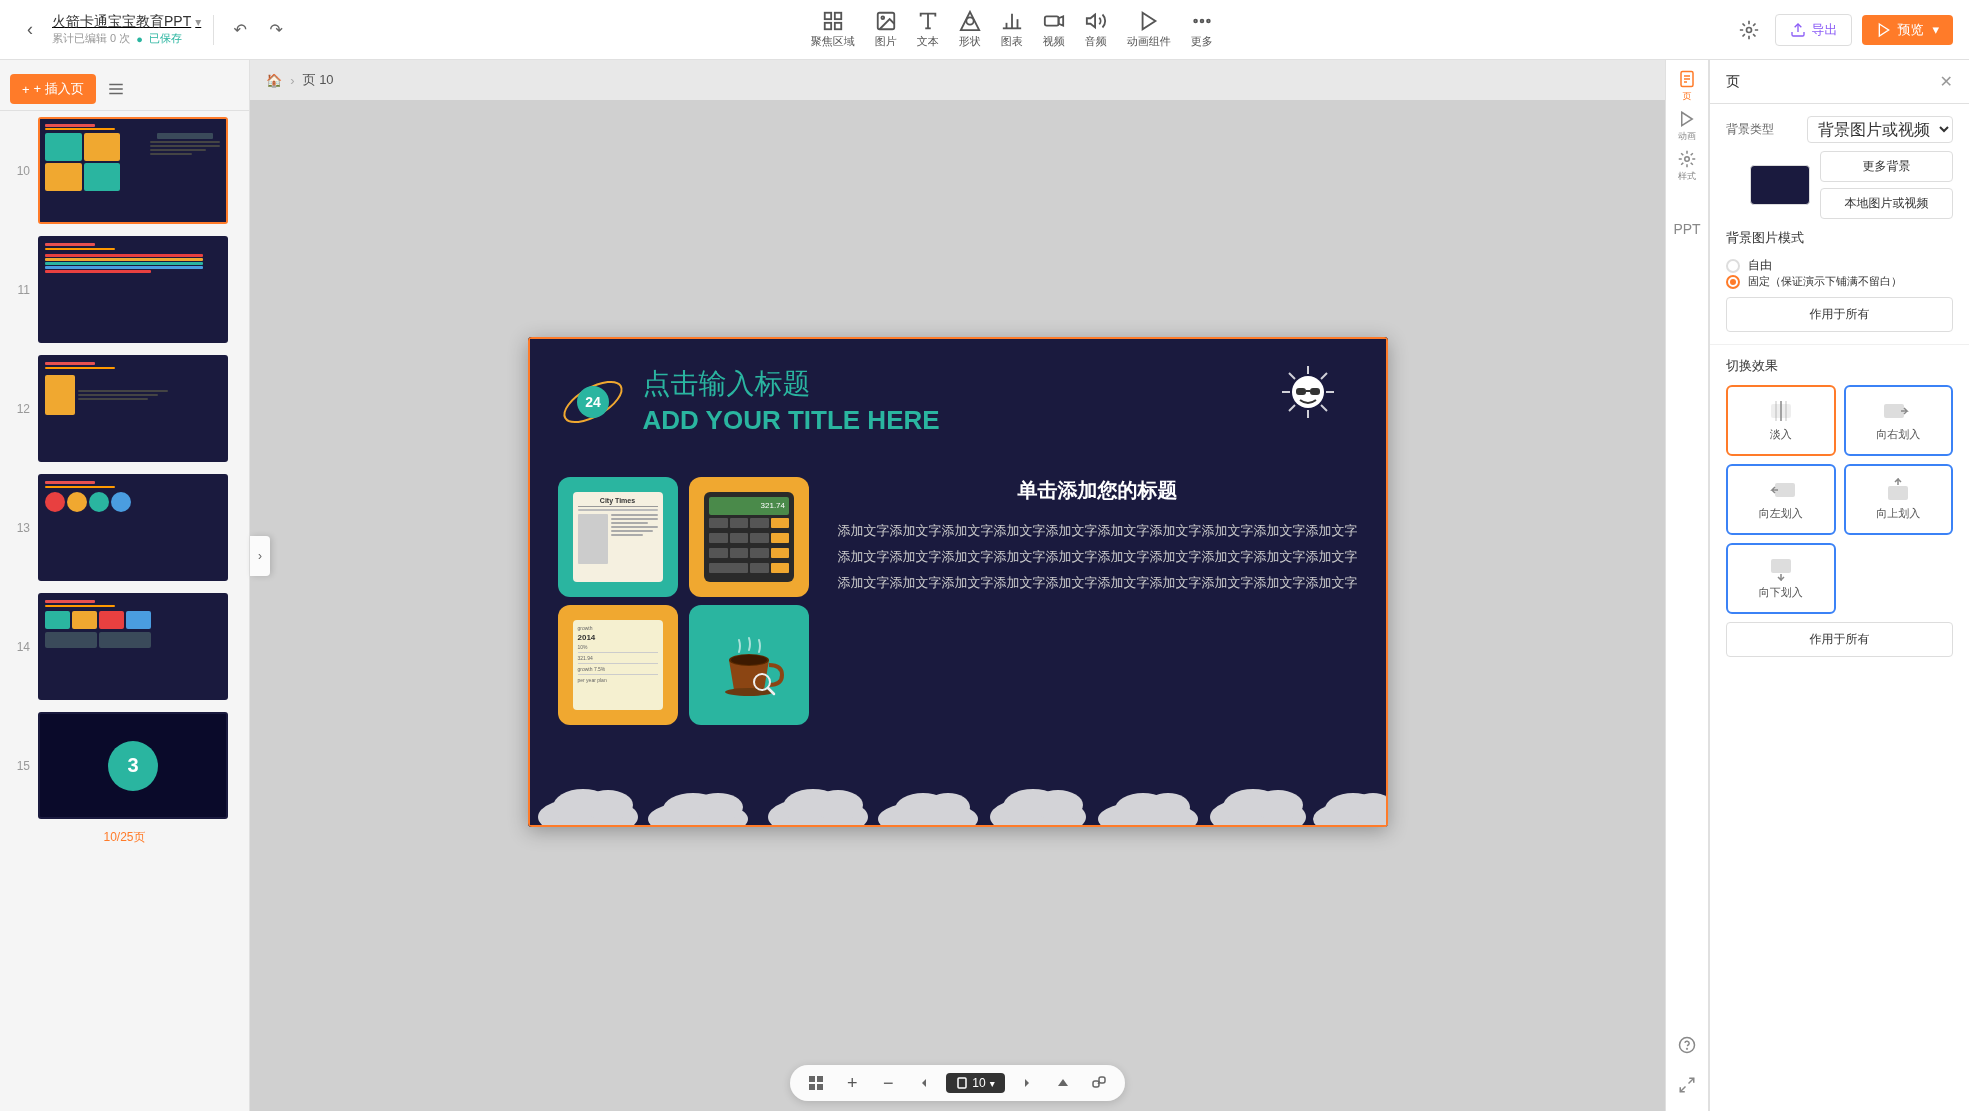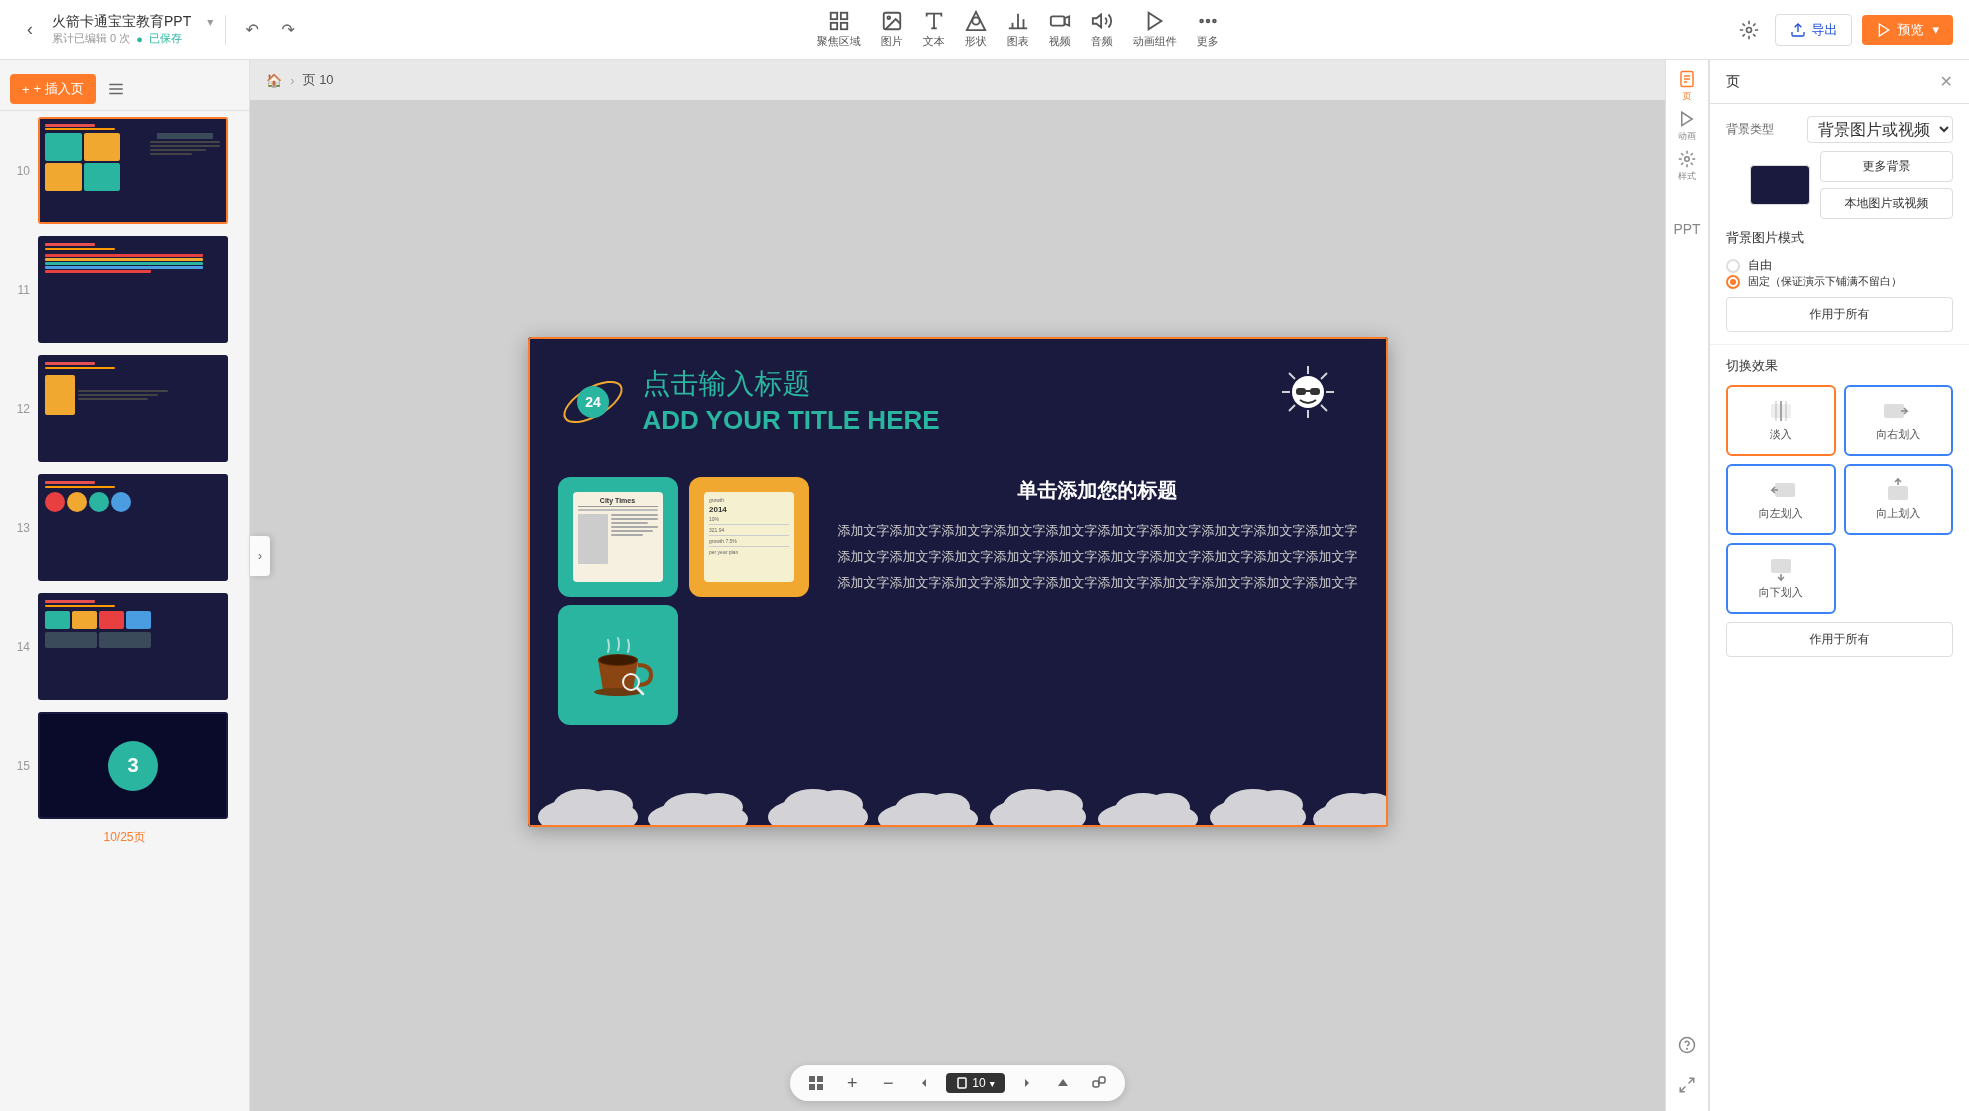--- a/index.html
+++ b/index.html
@@ -19,21 +19,21 @@
     .toolbar-left { display: flex; align-items: center; gap: 8px; }
     .back-btn { width: 28px; height: 28px; display: flex; align-items: center; justify-content: center; cursor: pointer; color: #555; font-size: 18px; }
     .title-area { display: flex; flex-direction: column; }
     .subtitle-area { display: flex; align-items: center; gap: 6px; font-size: 12px; color: #999; }
     .toolbar-divider { width: 1px; height: 30px; background: #e0e0e0; margin: 0 4px; }
     .toolbar-icons { display: flex; align-items: center; gap: 20px; flex: 1; justify-content: center; }
     .toolbar-icon-item { display: flex; flex-direction: column; align-items: center; gap: 2px; cursor: pointer; color: #555; font-size: 11px; }
     .toolbar-icon-item svg { width: 22px; height: 22px; }
     .toolbar-right { display: flex; align-items: center; gap: 10px; }
     .settings-btn { width: 32px; height: 32px; display: flex; align-items: center; justify-content: center; cursor: pointer; }
-    .export-btn { display: flex; align-items: center; gap: 5px; padding: 6px 14px; border: 1px solid #ddd; border-radius: 4px; cursor: pointer; font-size: 13px; color: #1d4ed8; background: #fff; }
+    .export-btn { display: flex; align-items: center; gap: 5px; padding: 6px 14px; border: 1px solid #ddd; border-radius: 4px; cursor: pointer; font-size: 13px; color: #8b5cf6; background: #fff; }
     .preview-btn { display: flex; align-items: center; gap: 5px; padding: 6px 14px; border: none; border-radius: 4px; cursor: pointer; font-size: 13px; color: #fff; background: #ff7b29; }
     .undo-redo { display: flex; gap: 8px; align-items: center; }
     .icon-btn { width: 28px; height: 28px; display: flex; align-items: center; justify-content: center; cursor: pointer; color: #666; font-size: 16px; border-radius: 3px; }
 
     
     .main-area {
       display: flex;
       flex: 1;
       overflow: hidden;
     }
@@ -395,21 +395,21 @@
     
     .page-count { font-size: 12px; color: #ff7b29; text-align: center; padding: 4px; }
   </style>
 </head>
 <body>
 
 <div class="top-toolbar">
   <div class="toolbar-left">
     <div class="back-btn">‹</div>
     <div class="title-area">
-      <div style="display:flex;align-items:center;gap:16px;">
+      <div style="display:flex;align-items:center;gap:4px;text-decoration:underline;">
         <span style="font-size:14px;font-weight:500;color:#333;">火箭卡通宝宝教育PPT</span>
         <span style="color:#999;font-size:12px;">▾</span>
       </div>
       <div class="subtitle-area">
         <span style="font-size:11px;color:#999;">累计已编辑 0 次</span>
         <span style="color:#2ab5a0;font-size:11px;">●</span>
         <span style="font-size:11px;color:#2ab5a0;">已保存</span>
       </div>
     </div>
     <div class="toolbar-divider"></div>
@@ -718,20 +718,42 @@
                   <div style="height:2px;background:#aaa;border-radius:1px;"></div>
                   <div style="height:2px;background:#aaa;border-radius:1px;width:80%;"></div>
                   <div style="height:2px;background:#aaa;border-radius:1px;"></div>
                   <div style="height:2px;background:#aaa;border-radius:1px;width:90%;"></div>
                   <div style="height:2px;background:#aaa;border-radius:1px;width:70%;"></div>
                 </div>
               </div>
             </div>
           </div>
 
+          <div class="slide-card card-orange">
+            <div style="width:90px;height:90px;background:#2a2a2a;border-radius:6px;padding:5px;display:flex;flex-direction:column;gap:3px;">
+              <div style="background:#4a8a4a;height:18px;border-radius:2px;display:flex;align-items:center;justify-content:flex-end;padding-right:4px;font-size:8px;color:#fff;">321.74</div>
+              <div style="display:grid;grid-template-columns:repeat(4,1fr);gap:2px;flex:1;">
+                <div style="background:#555;border-radius:1px;height:10px;"></div>
+                  <div style="background:#555;border-radius:1px;height:10px;"></div>
+                  <div style="background:#555;border-radius:1px;height:10px;"></div>
+                  <div style="background:#f0a830;border-radius:1px;height:10px;"></div>
+                <div style="background:#555;border-radius:1px;height:10px;"></div>
+                  <div style="background:#555;border-radius:1px;height:10px;"></div>
+                  <div style="background:#555;border-radius:1px;height:10px;"></div>
+                  <div style="background:#f0a830;border-radius:1px;height:10px;"></div>
+                <div style="background:#555;border-radius:1px;height:10px;"></div>
+                  <div style="background:#555;border-radius:1px;height:10px;"></div>
+                  <div style="background:#555;border-radius:1px;height:10px;"></div>
+                  <div style="background:#f0a830;border-radius:1px;height:10px;"></div>
+                <div style="background:#555;border-radius:1px;height:10px;grid-column:span 2;"></div>
+                  <div style="background:#555;border-radius:1px;height:10px;"></div>
+                  <div style="background:#f0a830;border-radius:1px;height:10px;"></div>
+              </div>
+            </div>
+          </div>
 
           <div class="slide-card card-orange2">
             <div style="width:90px;height:90px;background:#f5f0d0;border-radius:4px;padding:5px;display:flex;flex-direction:column;gap:2px;">
               <div style="font-size:5px;color:#666;">growth</div>
               <div style="font-size:8px;color:#333;font-weight:bold;">2014</div>
               <div style="font-size:5px;color:#666;">10%</div>
               <div style="height:1px;background:#ccc;"></div>
               <div style="font-size:5px;color:#666;">321.94</div>
               <div style="height:1px;background:#ccc;"></div>
               <div style="font-size:5px;color:#666;">growth 7.5%</div>

